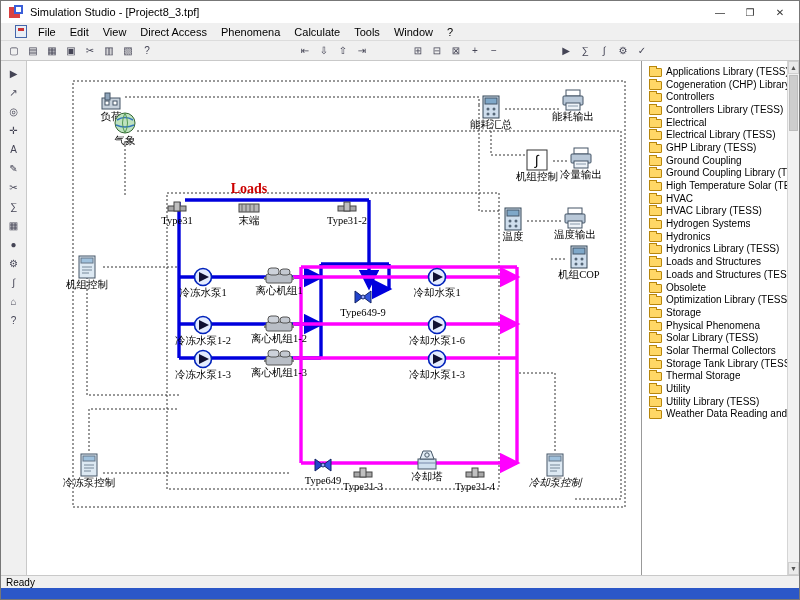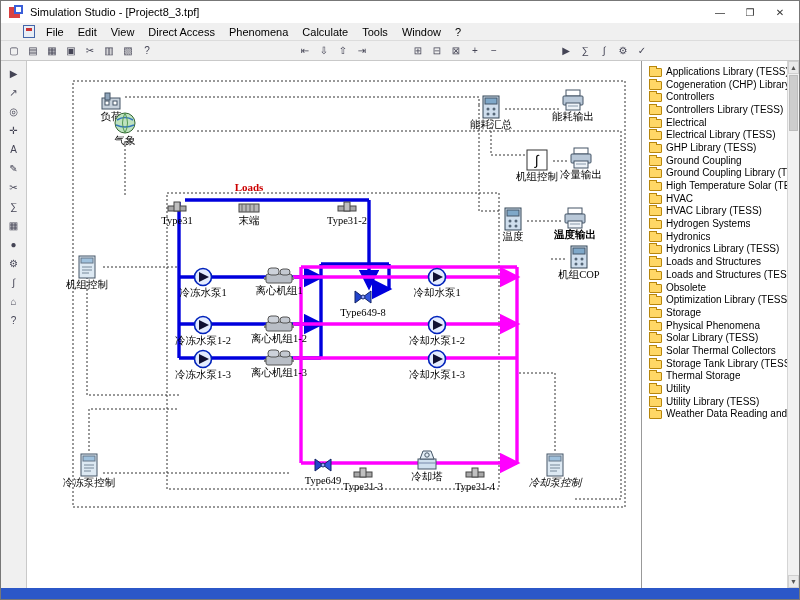--- a/index.html
+++ b/index.html
@@ -9,21 +9,21 @@
        border:1px solid #777;}
   
   .titlebar{height:22px;background:#fff;display:flex;align-items:center;padding:0 4px;flex:0 0 auto;}
   .app-icon{width:15px;height:15px;margin:0 4px;position:relative;flex:0 0 auto;}
   .title-text{font-size:11px;margin-left:2px;white-space:nowrap;}
   .win-controls{margin-left:auto;display:flex;align-items:center;}
   .win-btn{width:30px;height:20px;display:flex;align-items:center;justify-content:center;
            font-size:10px;color:#333;}
   
   .menubar{height:18px;background:#f0f0f0;display:flex;align-items:center;font-size:11px;
-           border-bottom:1px solid #dcdcdc;flex:0 0 auto;padding-left:18px;}
+           border-bottom:1px solid #dcdcdc;flex:0 0 auto;padding-left:10px;}
   .proj-icon{width:12px;height:13px;margin:0 4px;background:#e8eef6;border:1px solid #4466aa;position:relative;}
   .proj-icon::after{content:"";position:absolute;left:2px;top:2px;right:2px;height:3px;background:#cc3333;}
   .menu-item{padding:1px 7px;cursor:default;}
   
   .toolbar{height:20px;background:#f0f0f0;border-bottom:1px solid #c9c9c9;display:flex;
            align-items:center;flex:0 0 auto;padding:0 4px;}
   .tb-group{display:flex;gap:1px;}
   .tb-group.g1{margin-left:140px;}
   .tb-group.g2{margin-left:38px;}
   .tb-group.g3{margin-left:54px;}
@@ -38,21 +38,21 @@
   .canvas{position:relative;flex:1 1 auto;background:#fff;overflow:hidden;
           background-image:radial-gradient(#e3e3e3 0.6px, transparent 0.7px);
           background-size:14px 14px;}
   .canvas svg.lines{position:absolute;left:0;top:0;}
   .l-blue{stroke:var(--blue);stroke-width:3.4;fill:none;}
   .l-mag{stroke:var(--magenta);stroke-width:3.4;fill:none;}
   .l-dot{stroke:#333;stroke-width:1;fill:none;stroke-dasharray:2 2;}
   .comp{position:absolute;width:80px;text-align:center;}
   .comp-icon{height:24px;display:flex;align-items:flex-end;justify-content:center;}
   .comp-label{font-size:10.5px;line-height:1.05;color:#000;font-family:"Liberation Serif",serif;white-space:nowrap;}
-  .comp-tag{position:absolute;top:-10px;left:0;right:0;font-size:11px;font-weight:bold;color:#cc0000;
+  .comp-tag{position:absolute;top:-10px;left:0;right:0;font-size:14px;font-weight:bold;color:#cc0000;
             font-family:"Liberation Serif",serif;}
   
   .panel{width:146px;background:#fff;border-left:1px solid #999;flex:0 0 auto;
          padding:4px 0 0 0;overflow:hidden;}
   .tree-row{display:flex;align-items:center;height:12.7px;padding-left:7px;gap:4px;
             white-space:nowrap;font-size:10px;overflow:hidden;cursor:default;}
   .folder-icon{width:13px;height:9px;background:#ffd766;border:1px solid #b8860b;border-radius:1px;
                position:relative;flex:0 0 auto;margin-top:2px;}
   .folder-icon::before{content:"";position:absolute;top:-3px;left:-1px;width:6px;height:2px;
                background:#ffd766;border:1px solid #b8860b;border-bottom:none;}
@@ -313,21 +313,21 @@
                 <rect x="2" y="1" width="16" height="22" fill="#cfdeed" stroke="#334455"></rect>
                 <rect x="4" y="3" width="12" height="6" fill="#7fa8c9" stroke="#445566"></rect>
                 <circle cx="7" cy="14" r="1.5" fill="#556677"></circle>
                 <circle cx="13" cy="14" r="1.5" fill="#556677"></circle>
                 <circle cx="7" cy="19" r="1.5" fill="#556677"></circle>
                 <circle cx="13" cy="19" r="1.5" fill="#556677"></circle>
               </svg>
             </div>
             <div class="comp-label">温度</div>
           </div>
-          <div class="comp" style="left: 508px; top: 144px; font-weight: bold;">
+          <div class="comp" style="left: 508px; top: 144px;">
             <div class="comp-icon">
               <svg width="24" height="22" viewBox="0 0 24 22">
                 <rect x="5" y="1" width="14" height="6" fill="#ffffff" stroke="#445566"></rect>
                 <rect x="2" y="7" width="20" height="9" rx="1" fill="#b9c8d8" stroke="#445566"></rect>
                 <rect x="5" y="14" width="14" height="7" fill="#eef3f8" stroke="#445566"></rect>
                 <line x1="7" y1="17" x2="17" y2="17" stroke="#8899aa"></line>
               </svg>
             </div>
             <div class="comp-label">温度输出</div>
           </div>
@@ -387,21 +387,21 @@
             <div class="comp-label">冷却水泵1</div>
           </div>
           <div class="comp" style="left: 296px; top: 222px;">
             <div class="comp-icon">
               <svg width="22" height="20" viewBox="0 0 22 20">
                 <polygon points="3,4 11,10 3,16" fill="#2244cc" stroke="#112266"></polygon>
                 <polygon points="19,4 11,10 19,16" fill="#3355dd" stroke="#112266"></polygon>
                 <circle cx="11" cy="10" r="2" fill="#99aaff" stroke="#112266"></circle>
               </svg>
             </div>
-            <div class="comp-label">Type649-8</div>
+            <div class="comp-label">Type649-9</div>
           </div>
           <div class="comp" style="left: 136px; top: 250px;">
             <div class="comp-icon">
               <svg width="22" height="20" viewBox="0 0 22 20">
                 <circle cx="11" cy="10" r="8.5" fill="#e4ecff" stroke="#0022bb" stroke-width="1.6"></circle>
                 <polygon points="7,5 17,10 7,15" fill="#111133"></polygon>
               </svg>
             </div>
             <div class="comp-label">冷冻水泵1-2</div>
           </div>
@@ -417,21 +417,21 @@
             </div>
             <div class="comp-label">离心机组1-2</div>
           </div>
           <div class="comp" style="left: 370px; top: 250px;">
             <div class="comp-icon">
               <svg width="22" height="20" viewBox="0 0 22 20">
                 <circle cx="11" cy="10" r="8.5" fill="#e4ecff" stroke="#0022bb" stroke-width="1.6"></circle>
                 <polygon points="7,5 17,10 7,15" fill="#111133"></polygon>
               </svg>
             </div>
-            <div class="comp-label">冷却水泵1-2</div>
+            <div class="comp-label">冷却水泵1-6</div>
           </div>
           <div class="comp" style="left: 136px; top: 284px;">
             <div class="comp-icon">
               <svg width="22" height="20" viewBox="0 0 22 20">
                 <circle cx="11" cy="10" r="8.5" fill="#e4ecff" stroke="#0022bb" stroke-width="1.6"></circle>
                 <polygon points="7,5 17,10 7,15" fill="#111133"></polygon>
               </svg>
             </div>
             <div class="comp-label">冷冻水泵1-3</div>
           </div>
@@ -640,15 +640,18 @@
     </div>
 
     <div class="scrollbar">
       <div class="sb-arrow">▲</div>
       <div class="sb-thumb"></div>
       <div class="sb-track"></div>
       <div class="sb-arrow">▼</div>
     </div>
   </div>
 
+  <div class="statusbar">
+    <span>Ready</span>
+  </div>
 
   <div class="taskbar-strip"></div>
 </div>
 
 </body></html>

